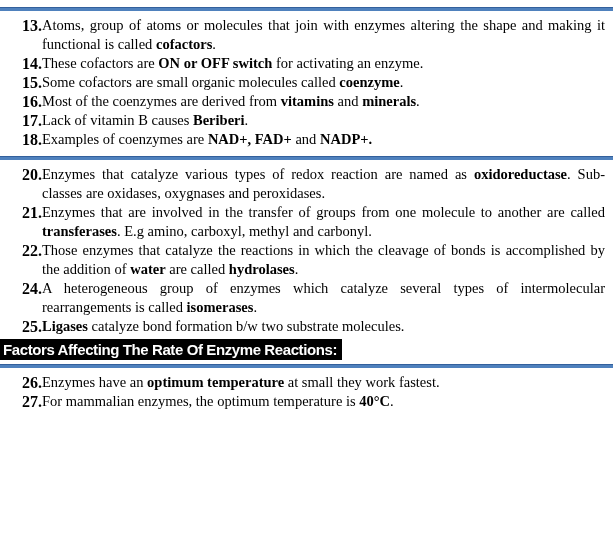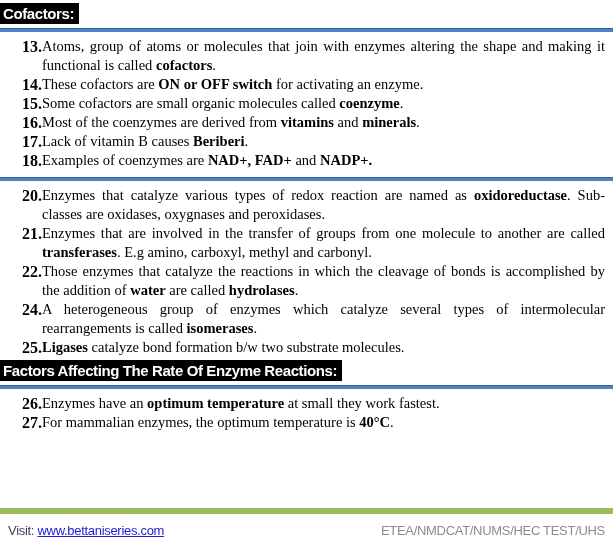--- a/index.html
+++ b/index.html
@@ -81,21 +81,20 @@
   }
   .footer-right { color: #8c8c8c; }
 </style>
 </head>
 <body>
 
 <div class="page">
 
   <div class="content">
     <div class="section">
-      <div class="section-heading-box">Cofactors:</div>
       <div class="section-rule"></div>
       <div class="section-items">
     <div class="item">
       <div class="item-number">13.</div>
       <div class="item-text"><span>Atoms, group of atoms or molecules that join with enzymes altering the shape and making it functional is called </span><span class="bold">cofactors</span><span>.</span></div>
     </div>
 
     <div class="item">
       <div class="item-number">14.</div>
       <div class="item-text"><span>These cofactors are </span><span class="bold">ON or OFF switch</span><span> for activating an enzyme.</span></div>
@@ -165,24 +164,14 @@
     </div>
 
     <div class="item">
       <div class="item-number">27.</div>
       <div class="item-text"><span>For mammalian enzymes, the optimum temperature is </span><span class="bold">40°C</span><span>.</span></div>
     </div>
   </div>
     </div>
   </div>
 
-  <div class="footer">
-    <div class="footer-accent-bar"></div>
-    <div class="footer-row">
-      <div>
-        <span class="footer-visit">Visit:</span>
-        <span class="footer-link">www.bettaniseries.com</span>
-      </div>
-      <div class="footer-right">ETEA/NMDCAT/NUMS/HEC TEST/UHS</div>
-    </div>
-  </div>
 
 </div>
 
 </body></html>

